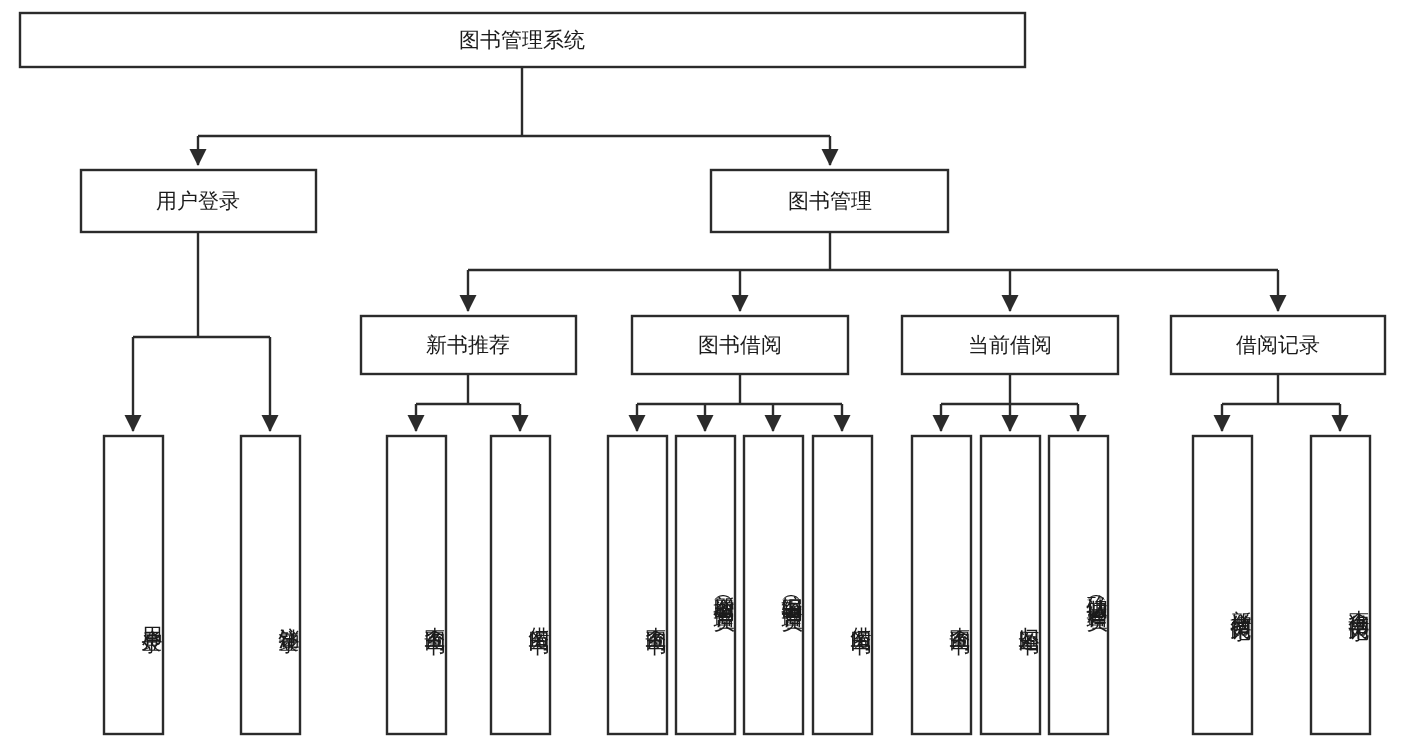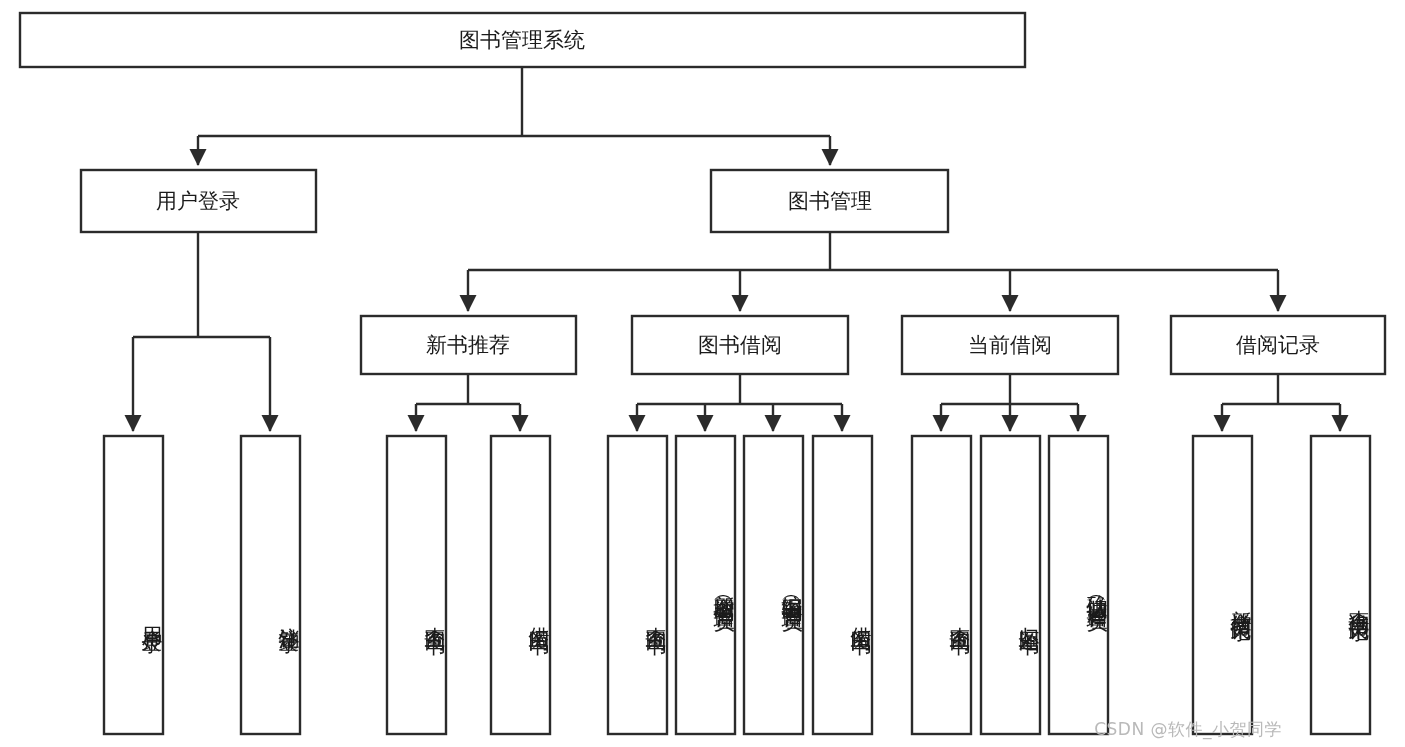--- a/index.html
+++ b/index.html
@@ -190,15 +190,14 @@
   <div class="vlabel" style="left:744px; top:444px; width:59px; height:290px;">编辑图书（管理员）</div>
   <div class="vlabel" style="left:813px; top:496px; width:59px; height:238px;">借阅图书</div>
 
   <div class="vlabel" style="left:912px; top:496px; width:59px; height:238px;">查询图书</div>
   <div class="vlabel" style="left:981px; top:496px; width:59px; height:238px;">归还图书</div>
   <div class="vlabel" style="left:1049px; top:444px; width:59px; height:290px;">确认归还（管理员）</div>
 
   <div class="vlabel" style="left:1193px; top:466px; width:59px; height:268px;">新增借阅记录</div>
   <div class="vlabel" style="left:1311px; top:466px; width:59px; height:268px;">查询借阅记录</div>
 
-  <div class="watermark">CSDN @软件_小贺同学</div>
 
 </div>
 
 </body></html>

